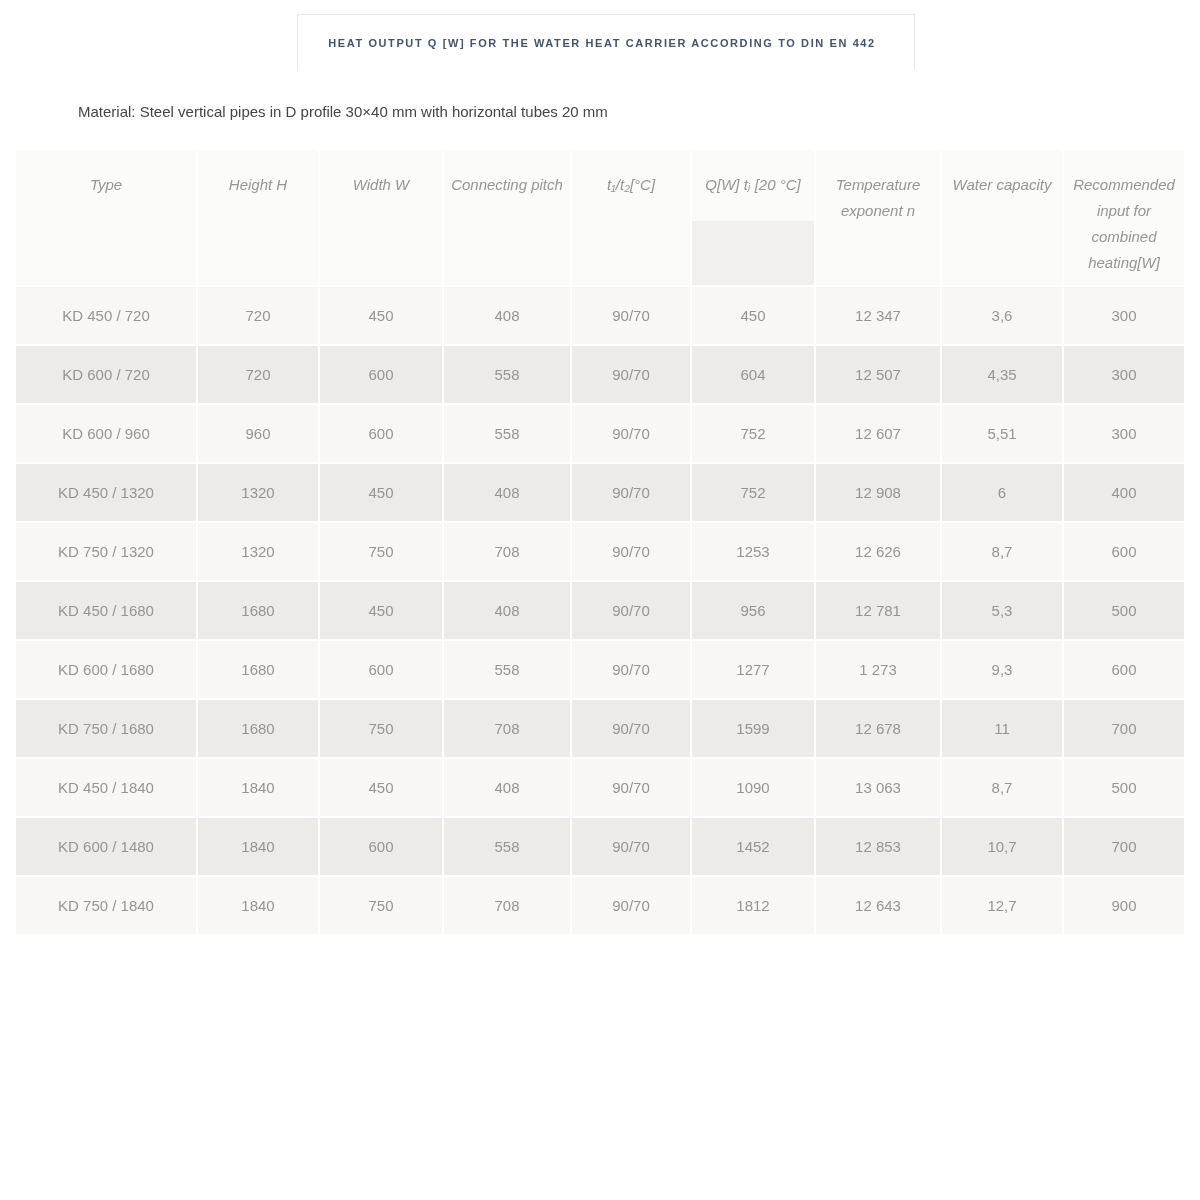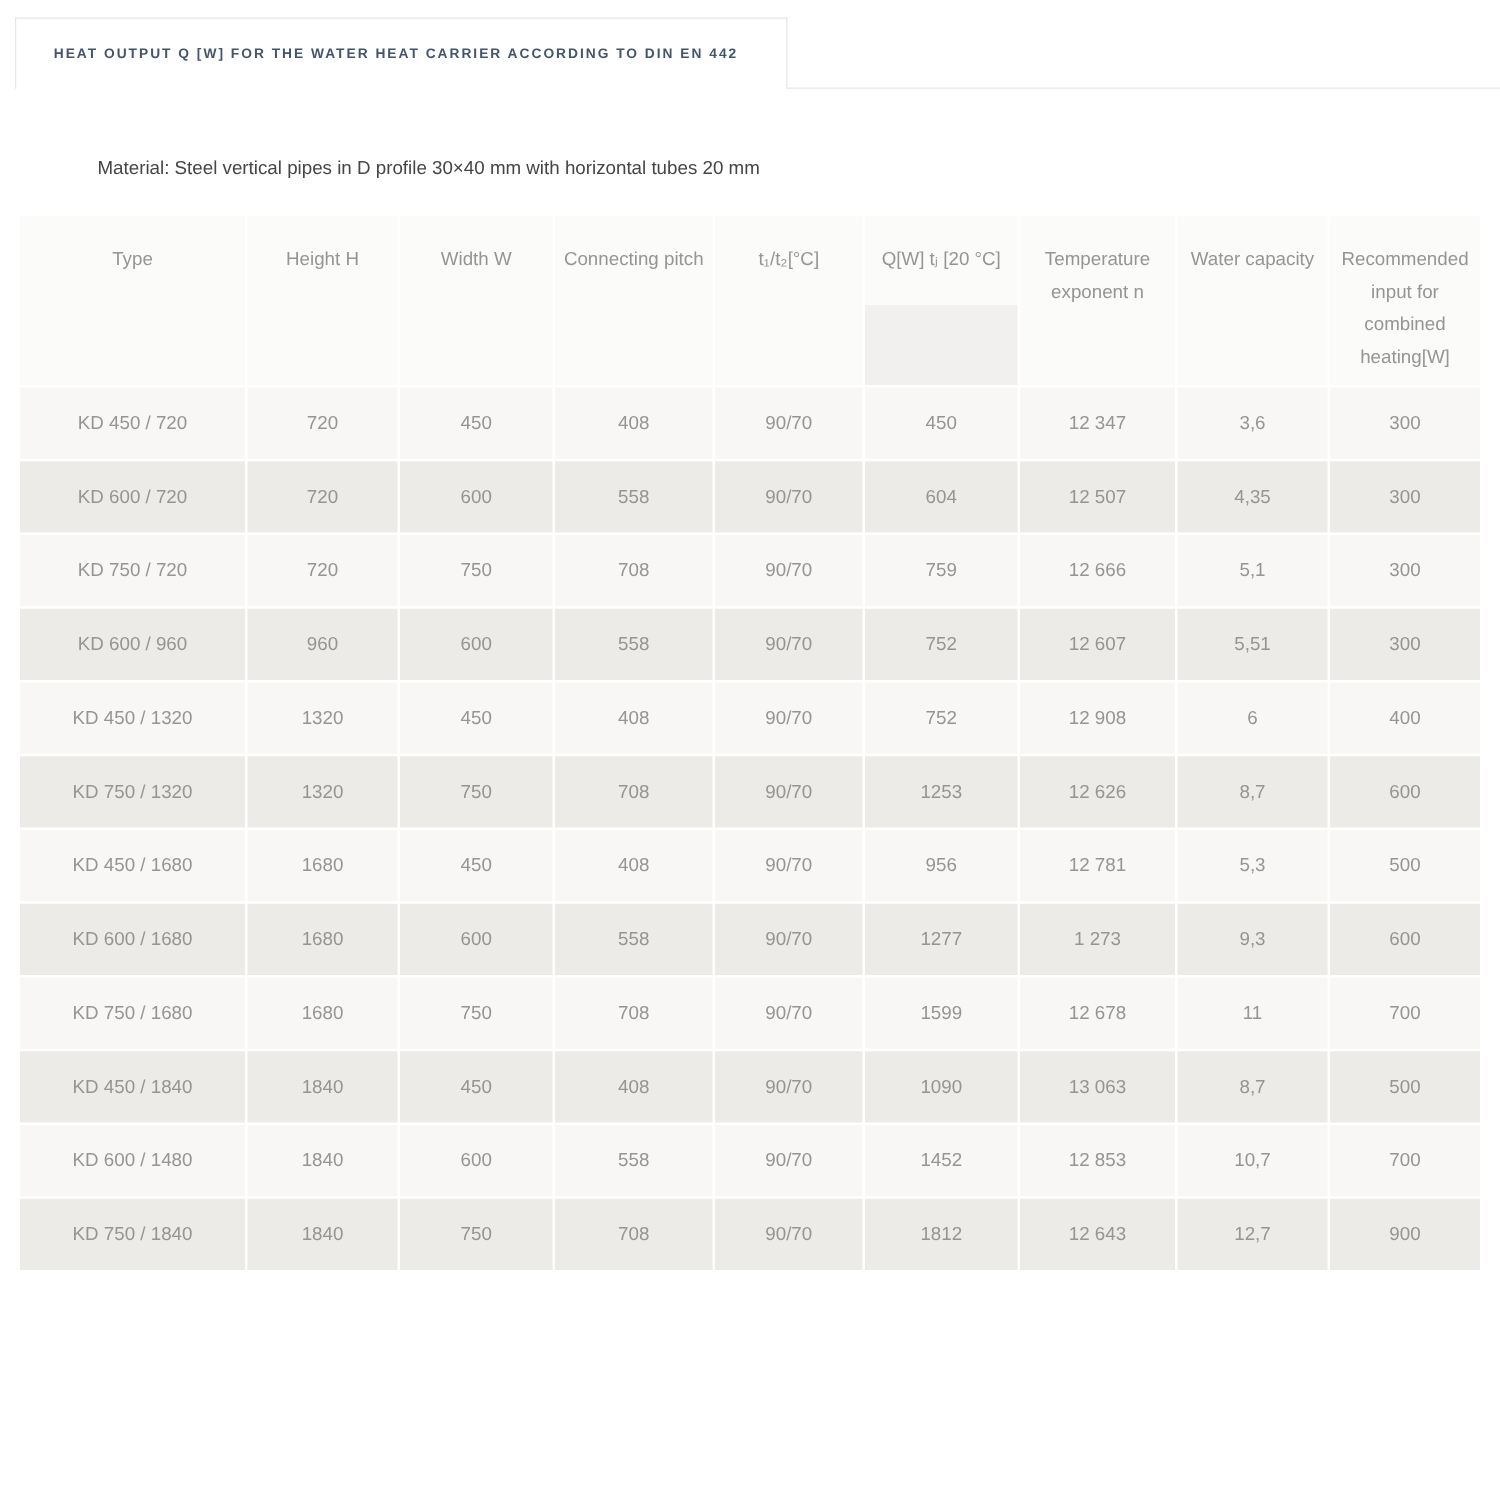--- a/index.html
+++ b/index.html
@@ -12,46 +12,46 @@
     --cell-text:#959595;
     --note-text:#454545;
   }
   *{box-sizing:border-box;}
   html,body{margin:0;padding:0;}
   body{
     width:1200px;height:1200px;overflow:hidden;background:#ffffff;
     font-family:"Liberation Sans","DejaVu Sans",sans-serif;
   }
   
-  .tabs-row{display:flex;align-items:flex-end;margin-top:14px;height:57px;}
+  .tabs-row{display:flex;align-items:center;margin-top:14px;height:57px;flex-direction:column;}
   .tab{
     margin-left:12px;height:57px;display:flex;align-items:center;
     border:1px solid var(--border);border-bottom:none;background:#ffffff;
     padding:0 38px 0 30px;cursor:pointer;
   }
   .tab-label{
     font-size:11px;font-weight:bold;letter-spacing:1.6px;
     color:var(--tab-text);white-space:nowrap;
   }
   .tabs-line-filler{flex:1;border-bottom:1px solid var(--border);}
   
   .material-note{
-    margin:55px 0 0 78px;font-size:15px;color:var(--note-text);
+    margin:32px 0 0 78px;font-size:15px;color:var(--note-text);
   }
   
   .table-wrap{margin:28px 14px 0 14px;}
   table{
     width:1172px;table-layout:fixed;
     border-collapse:separate;border-spacing:2px;background:#ffffff;
   }
   thead th{
     background:var(--header-bg);
     height:135px;vertical-align:top;padding:22px 6px 0 6px;
     font-weight:normal;font-size:15px;line-height:26px;
-    color:var(--cell-text);text-align:center;position:relative;
+    color:var(--cell-text);text-align:center;position:relative;font-style:italic;
   }
   .q-subcell{
     position:absolute;left:0;right:0;bottom:0;height:64px;
     background:var(--subcell-bg);
   }
   tbody td{
     height:57px;text-align:center;vertical-align:middle;
     font-size:15px;color:var(--cell-text);padding:0 4px;
   }
   tbody tr:nth-child(odd) td{background:var(--row-light);}
@@ -112,31 +112,20 @@
           <td>720</td>
           <td>600</td>
           <td>558</td>
           <td>90/70</td>
           <td>604</td>
           <td>12 507</td>
           <td>4,35</td>
           <td>300</td>
         </tr>
         <tr>
-          <td>KD 750 / 720</td>
-          <td>720</td>
-          <td>750</td>
-          <td>708</td>
-          <td>90/70</td>
-          <td>759</td>
-          <td>12 666</td>
-          <td>5,1</td>
-          <td>300</td>
-        </tr>
-        <tr>
           <td>KD 600 / 960</td>
           <td>960</td>
           <td>600</td>
           <td>558</td>
           <td>90/70</td>
           <td>752</td>
           <td>12 607</td>
           <td>5,51</td>
           <td>300</td>
         </tr>

